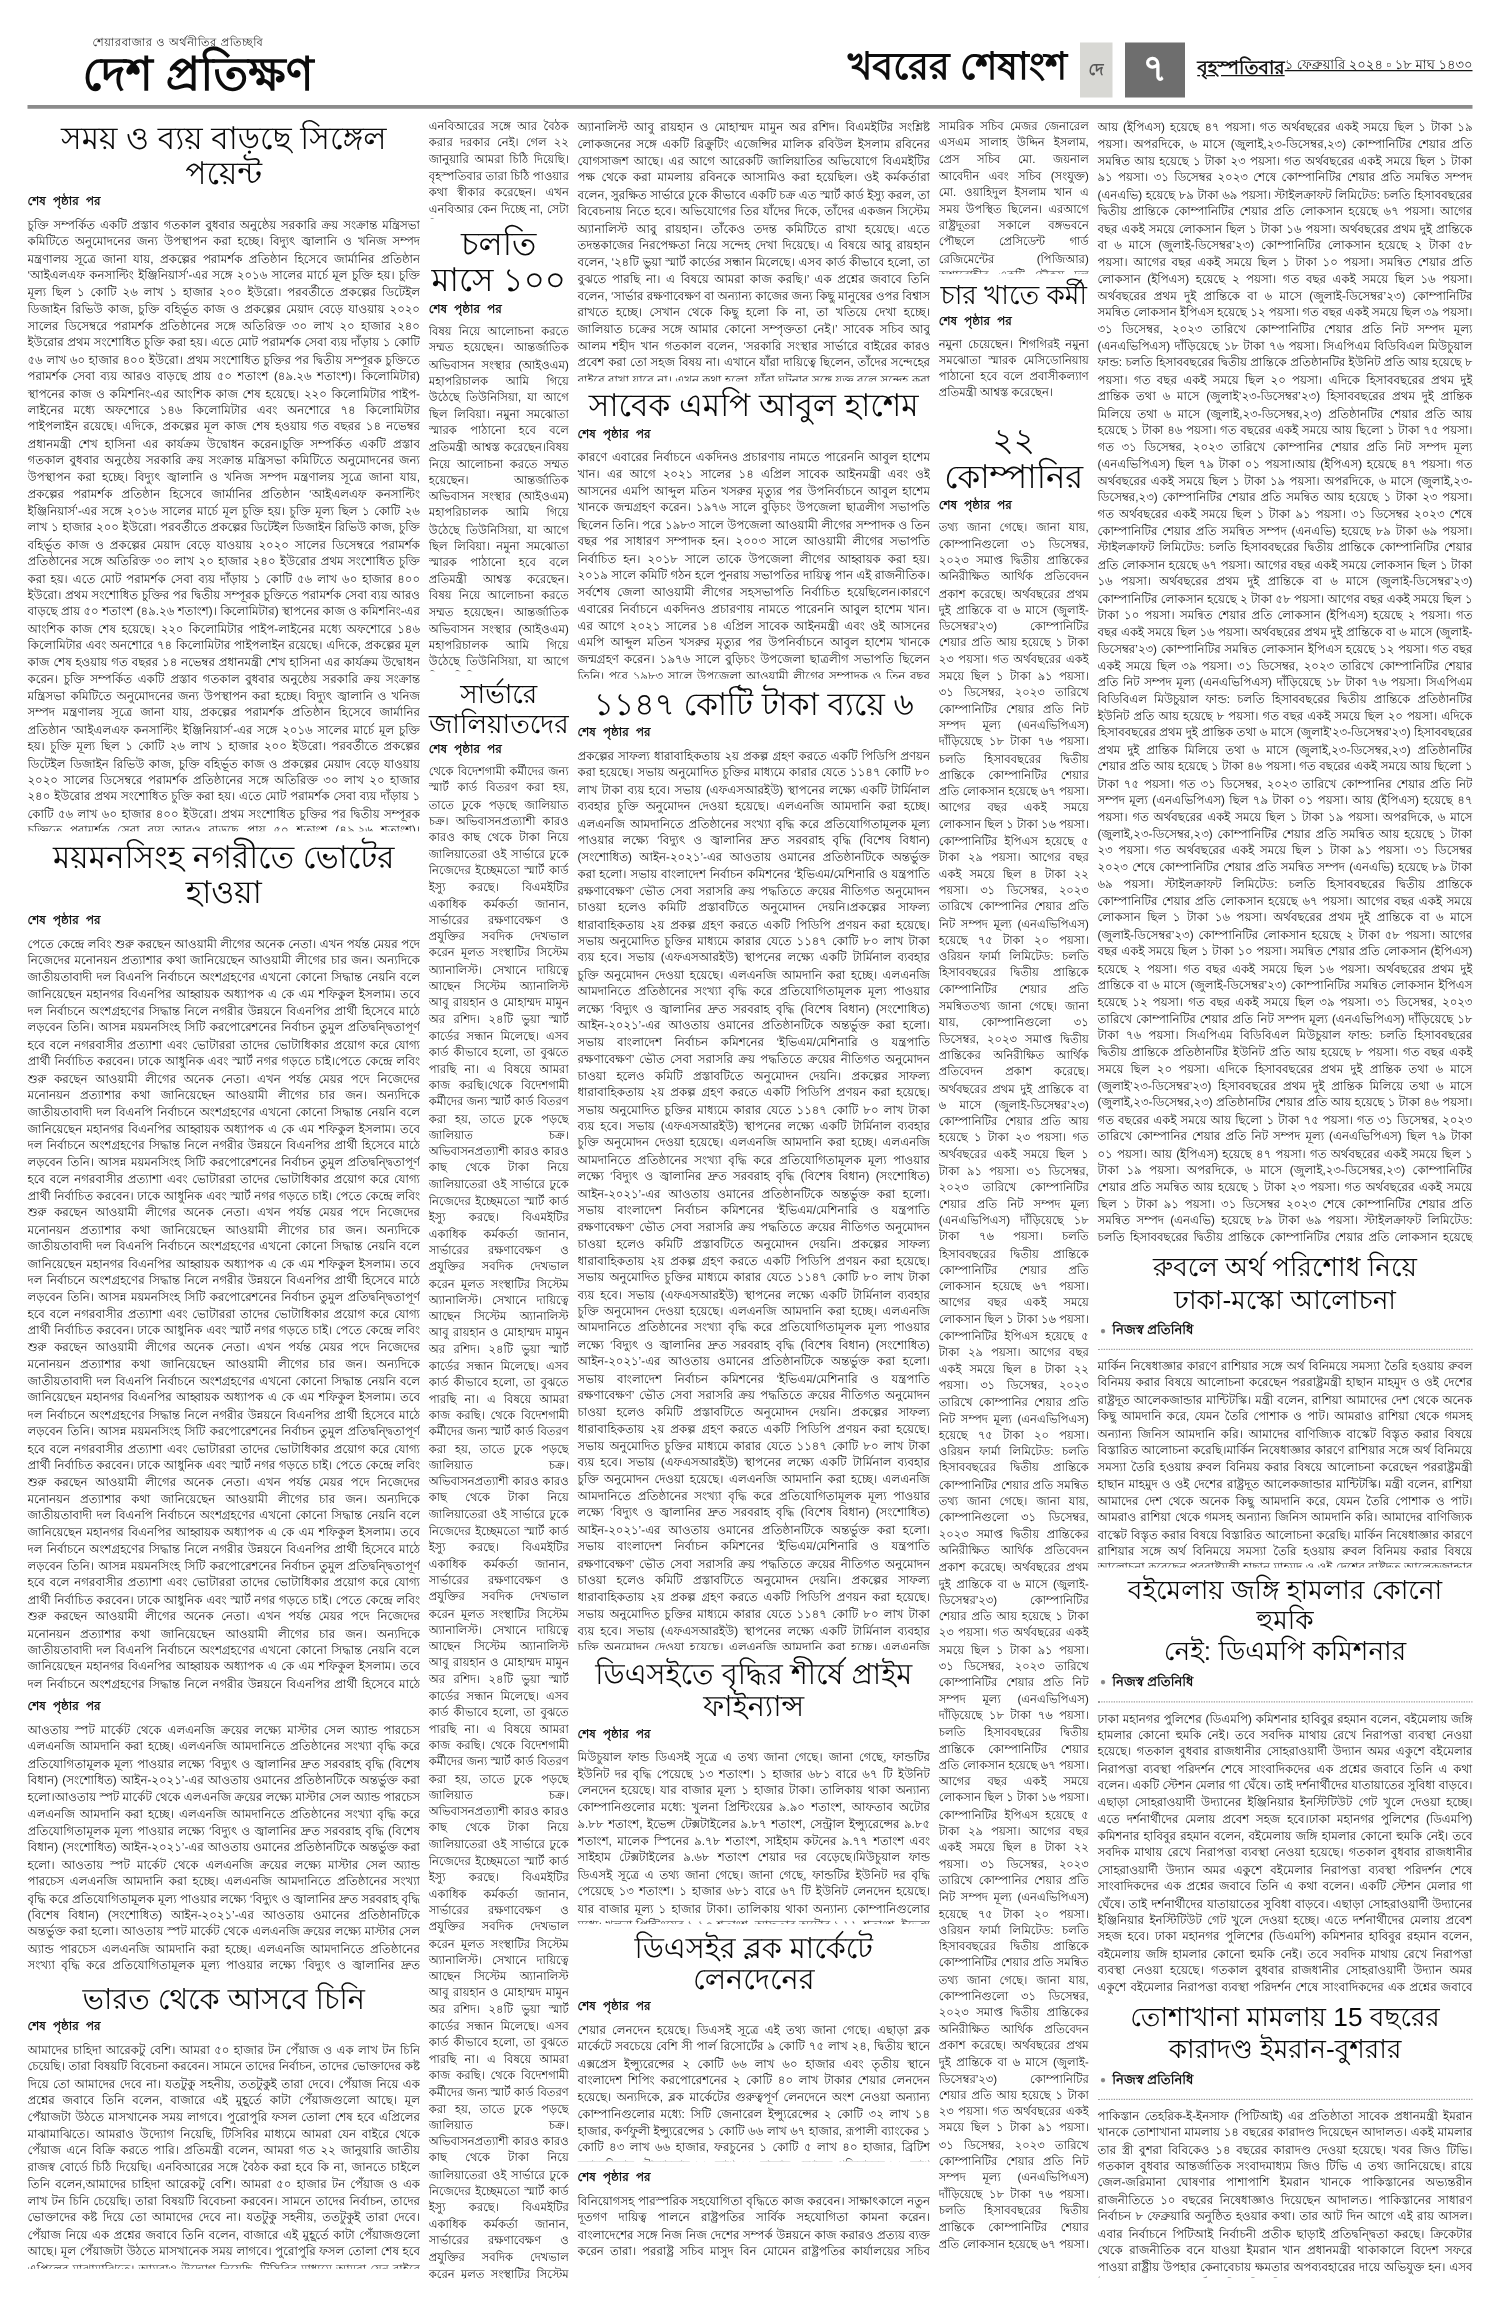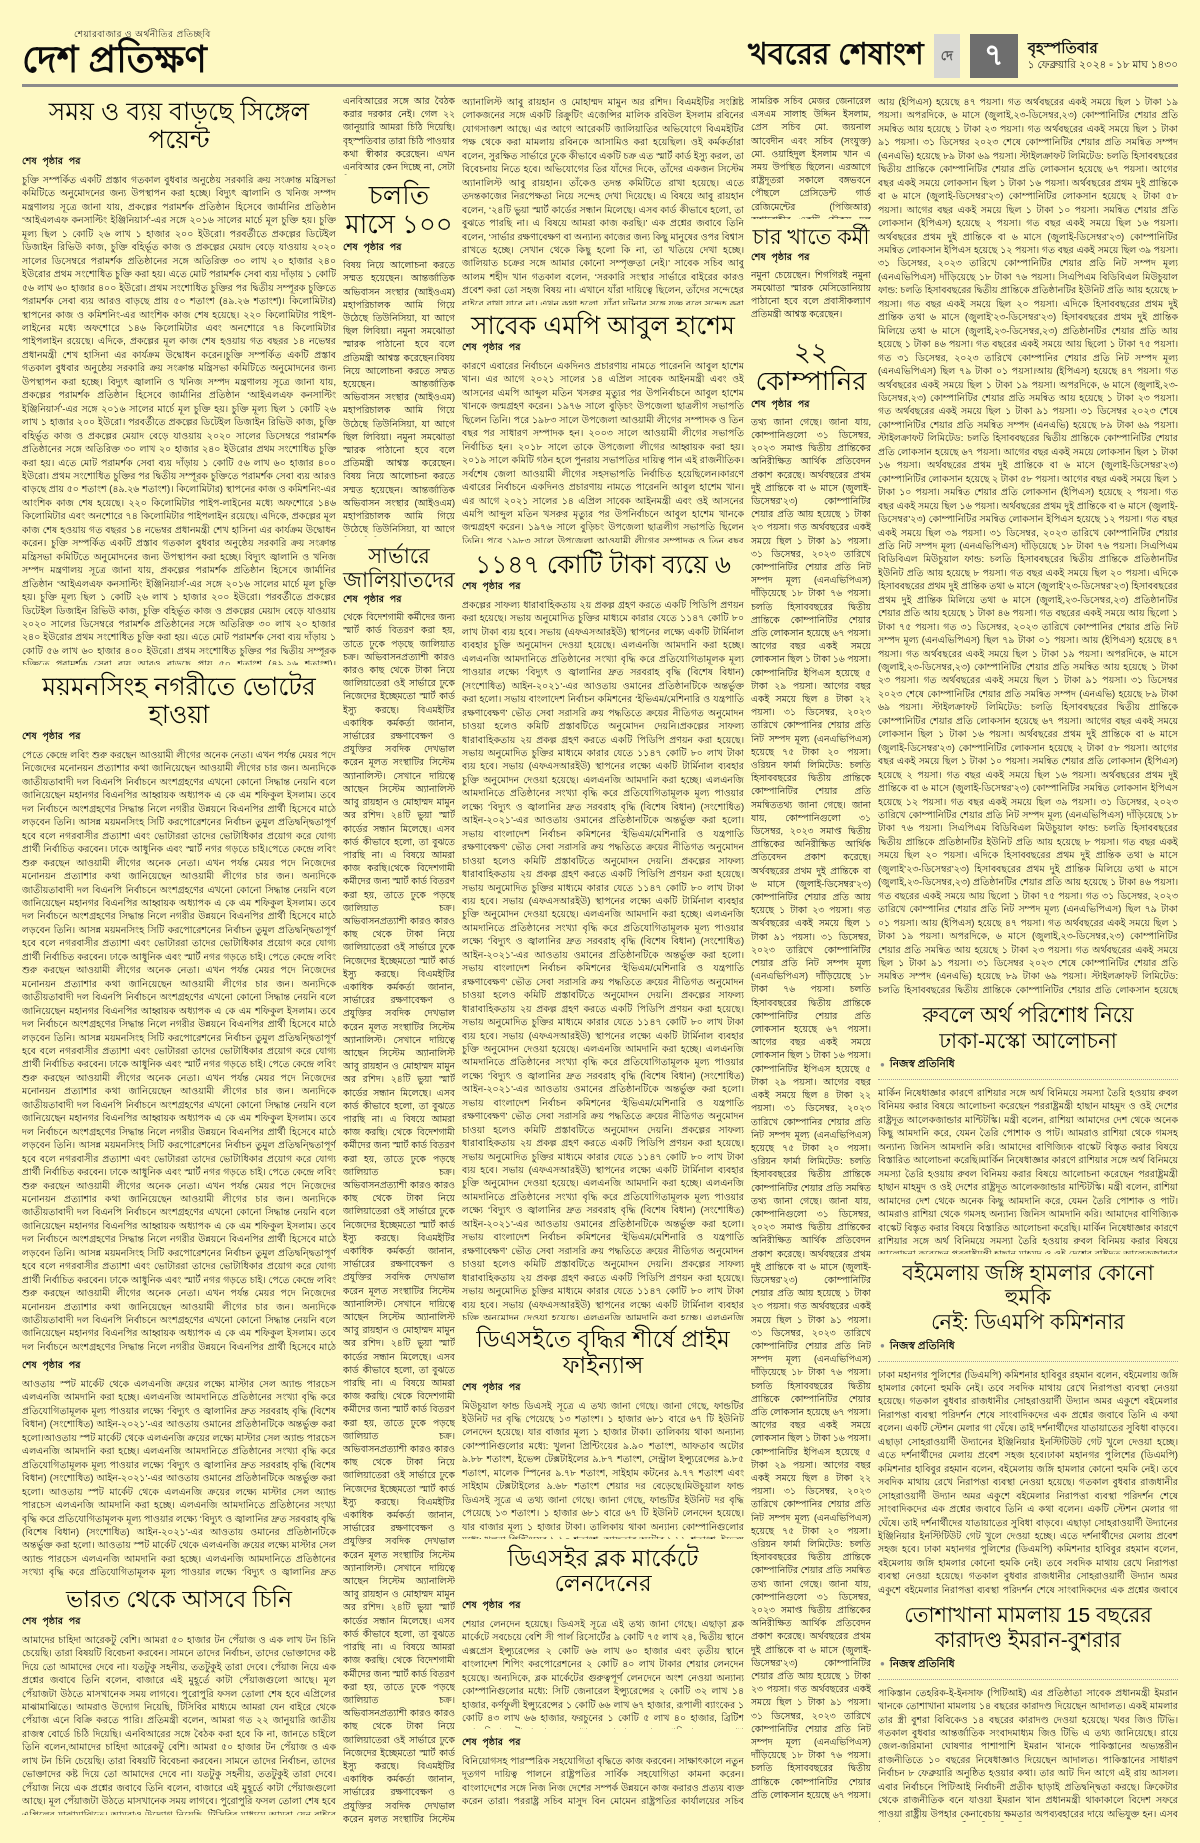--- a/index.html
+++ b/index.html
@@ -1,33 +1,33 @@
 <!DOCTYPE html>
 <html lang="bn"><head>
 <meta charset="utf-8">
 <style>
   html,body{margin:0;padding:0;background:#e9e7e2;}
   .page{
-    width:1200px;height:1843px;margin:0 auto;background:#fef9c3;color:#161616;
+    width:1200px;height:1843px;margin:0 auto;background:#ffffff;color:#161616;
     font-family:"Liberation Sans",sans-serif;overflow:hidden;position:relative;
     box-sizing:border-box;
   }
   
   header{display:flex;align-items:flex-end;justify-content:space-between;
     padding:10px 22px 0 22px;height:78px;box-sizing:border-box;}
   .mast{display:flex;flex-direction:column;line-height:1;}
   .tagline{font-size:9px;color:#2b2b2b;letter-spacing:.5px;margin:0 0 2px 52px;}
-  .mastname{font-size:37px;font-weight:800;letter-spacing:0;color:#0c0c0c;}
+  .mastname{font-size:37px;font-weight:800;letter-spacing:0;color:#0c0c0c;margin-left:44px;}
   .head-right{display:flex;align-items:center;gap:10px;}
   .section-title{font-size:30px;font-weight:800;color:#0d0d0d;line-height:1;padding-bottom:4px;}
   .emblem{width:26px;height:44px;background:#d8d8d4;color:#555;font-size:13px;font-weight:700;
     display:flex;align-items:center;justify-content:center;}
   .pagenum{width:48px;height:44px;background:#6e6e6e;color:#fff;font-size:30px;font-weight:700;
     display:flex;align-items:center;justify-content:center;}
-  .daydate{display:flex;flex-direction:column;line-height:1.25;padding-bottom:2px;}
+  .daydate{display:flex;flex-direction:row;line-height:1.25;padding-bottom:2px;text-decoration:underline;}
   .weekday{font-size:15px;font-weight:800;}
   .dateline{font-size:10.5px;color:#222;}
   .mainrule{height:3px;background:#8b8b8b;margin:6px 22px 0 22px;}
   
   main.cols{display:flex;gap:7px;padding:8px 22px 0 22px;box-sizing:border-box;}
   .track{display:flex;flex-direction:column;}
   .t1{width:314px;} .t2{width:112px;} .t3{width:282px;} .t4{width:120px;} .t5{width:300px;}
   article{margin:0 0 5px 0;}
   .hl{font-weight:400;text-align:center;line-height:1.12;color:#0b0b0b;margin:2px 0 1px 0;}
   .hl-26{font-size:25px;} .hl-24{font-size:23px;} .hl-22{font-size:21px;}

